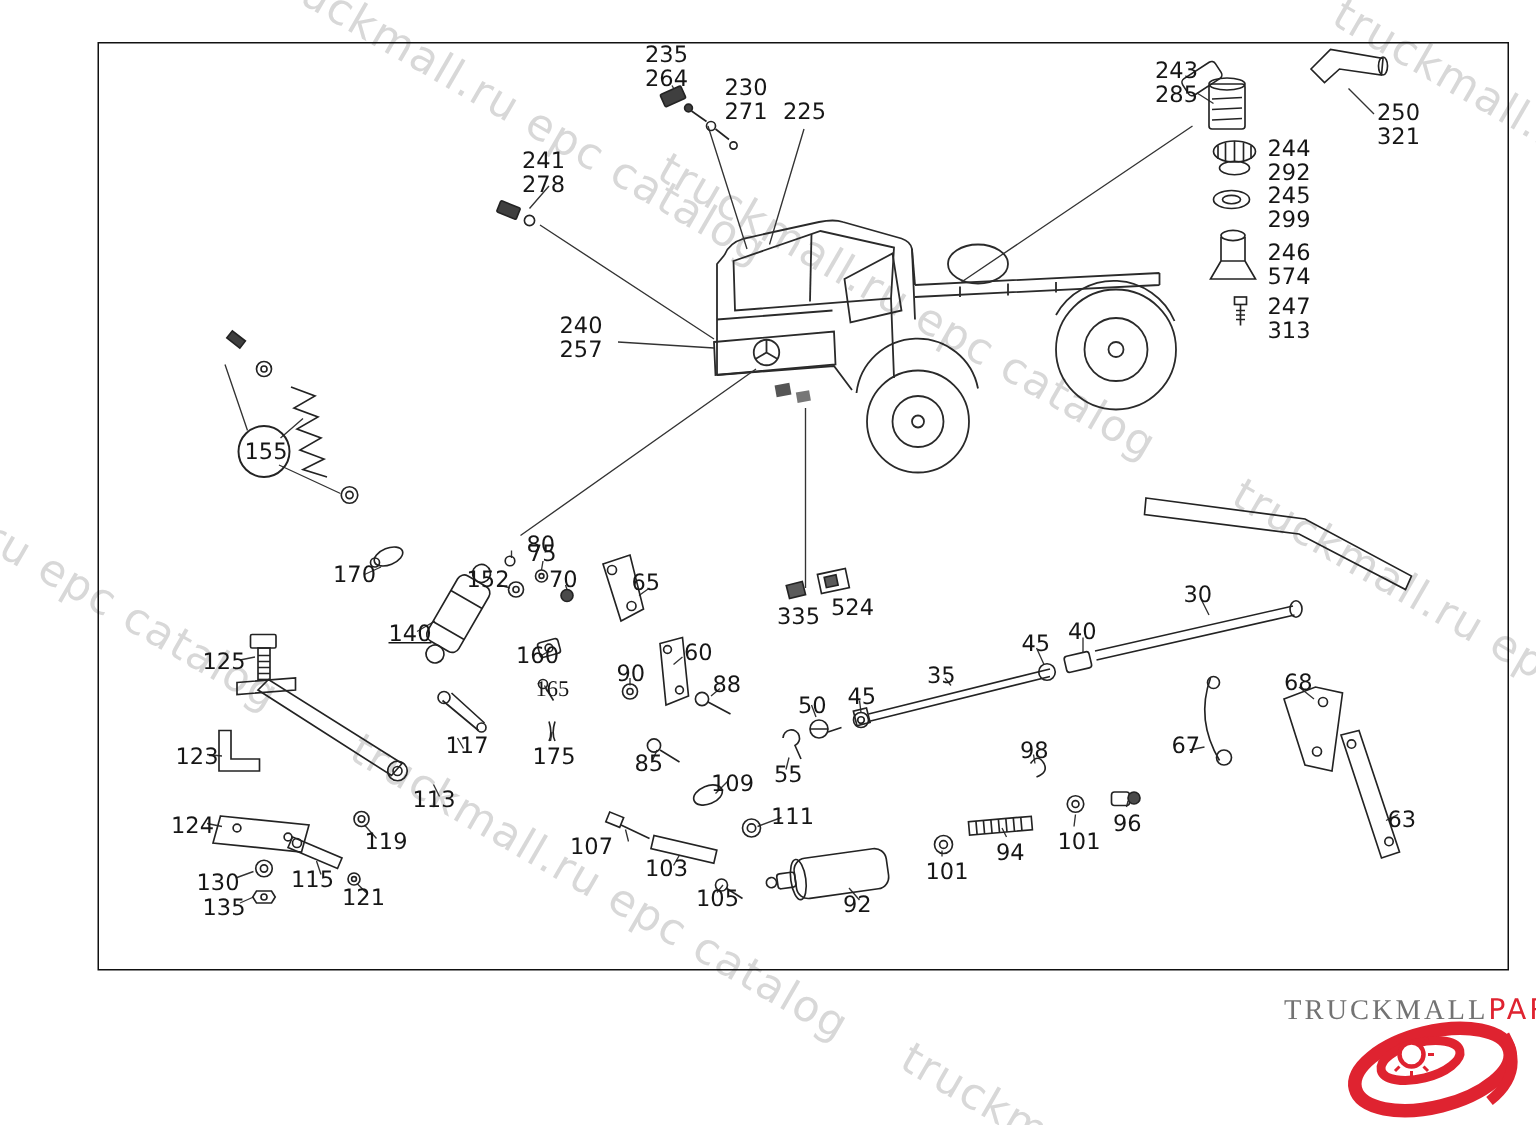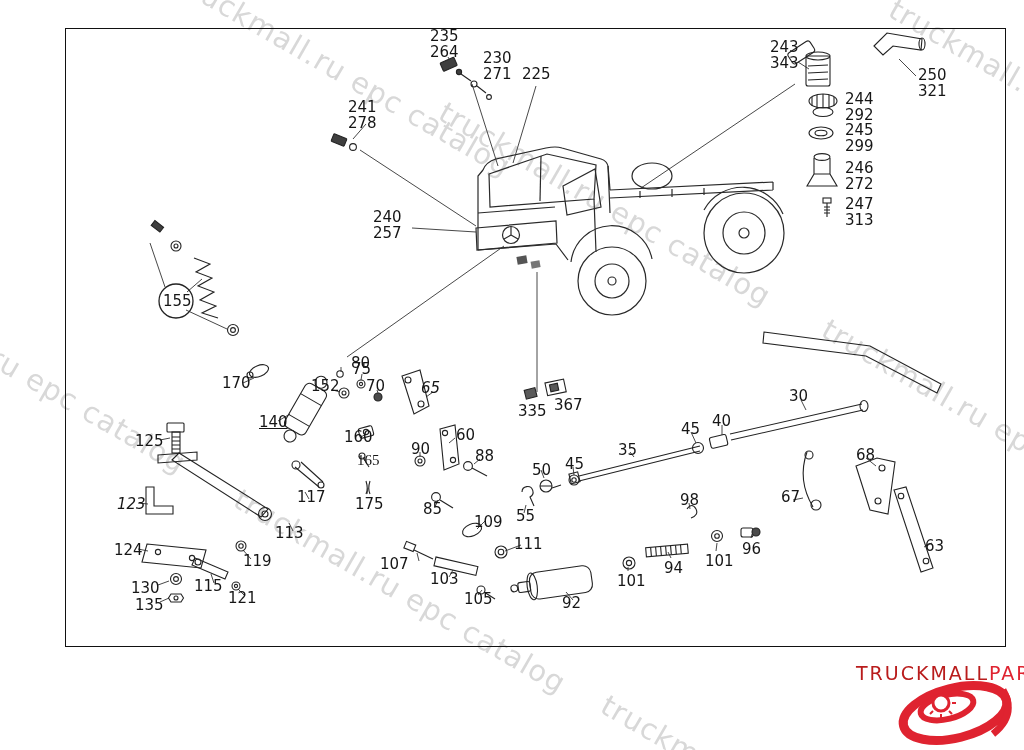--- a/index.html
+++ b/index.html
@@ -266,58 +266,58 @@
 
   <div class="labels-layer">
       <div class="part-label" style="left: 430px; top: 28px;">235</div>
       <div class="part-label" style="left: 430px; top: 44px;">264</div>
       <div class="part-label" style="left: 483px; top: 50px;">230</div>
       <div class="part-label" style="left: 483px; top: 66px;">271</div>
       <div class="part-label" style="left: 522px; top: 66px;">225</div>
       <div class="part-label" style="left: 348px; top: 99px;">241</div>
       <div class="part-label" style="left: 348px; top: 115px;">278</div>
       <div class="part-label" style="left: 770px; top: 39px;">243</div>
-      <div class="part-label" style="left: 770px; top: 55px;">343</div>
+      <div class="part-label" style="left: 770px; top: 55px;">285</div>
       <div class="part-label" style="left: 918px; top: 67px;">250</div>
       <div class="part-label" style="left: 918px; top: 83px;">321</div>
       <div class="part-label" style="left: 845px; top: 91px;">244</div>
       <div class="part-label" style="left: 845px; top: 107px;">292</div>
       <div class="part-label" style="left: 845px; top: 122px;">245</div>
       <div class="part-label" style="left: 845px; top: 138px;">299</div>
       <div class="part-label" style="left: 845px; top: 160px;">246</div>
-      <div class="part-label" style="left: 845px; top: 176px;">272</div>
+      <div class="part-label" style="left: 845px; top: 176px;">574</div>
       <div class="part-label" style="left: 845px; top: 196px;">247</div>
       <div class="part-label" style="left: 845px; top: 212px;">313</div>
       <div class="part-label" style="left: 373px; top: 209px;">240</div>
       <div class="part-label" style="left: 373px; top: 225px;">257</div>
       <div class="part-label" style="left: 163px; top: 293px;">155</div>
       <div class="part-label" style="left: 331px; top: 355px; margin-left: 20px;">80</div>
       <div class="part-label" style="left: 352px; top: 361px;">75</div>
       <div class="part-label" style="left: 222px; top: 375px;">170</div>
       <div class="part-label" style="left: 311px; top: 378px;">152</div>
       <div class="part-label" style="left: 366px; top: 378px; text-align: center;">70</div>
-      <div class="part-label" style="left: 421px; top: 380px; font-style: italic;">65</div>
+      <div class="part-label" style="left: 421px; top: 380px;">65</div>
       <div class="part-label" style="left: 518px; top: 403px;">335</div>
-      <div class="part-label" style="left: 554px; top: 397px;">367</div>
+      <div class="part-label" style="left: 554px; top: 397px;">524</div>
       <div class="part-label" style="left: 789px; top: 388px;">30</div>
       <div class="part-label" style="left: 259px; top: 414px; text-decoration: underline;">140</div>
       <div class="part-label" style="left: 344px; top: 429px;">160</div>
       <div class="part-label" style="left: 456px; top: 427px;">60</div>
       <div class="part-label" style="left: 681px; top: 421px;">45</div>
       <div class="part-label" style="left: 712px; top: 413px;">40</div>
       <div class="part-label" style="left: 618px; top: 442px;">35</div>
       <div class="part-label" style="left: 135px; top: 433px;">125</div>
       <div class="part-label" style="left: 357px; top: 452px; font-family: Liberation Serif, serif;">165</div>
       <div class="part-label" style="left: 411px; top: 441px;">90</div>
       <div class="part-label" style="left: 475px; top: 448px;">88</div>
       <div class="part-label" style="left: 532px; top: 462px;">50</div>
       <div class="part-label" style="left: 565px; top: 456px;">45</div>
       <div class="part-label" style="left: 856px; top: 447px;">68</div>
       <div class="part-label" style="left: 297px; top: 489px;">117</div>
-      <div class="part-label" style="left: 117px; top: 496px; font-style: italic;">123</div>
+      <div class="part-label" style="left: 117px; top: 496px;">123</div>
       <div class="part-label" style="left: 355px; top: 496px;">175</div>
       <div class="part-label" style="left: 423px; top: 501px;">85</div>
       <div class="part-label" style="left: 516px; top: 508px;">55</div>
       <div class="part-label" style="left: 680px; top: 492px; text-align: center;">98</div>
       <div class="part-label" style="left: 781px; top: 489px;">67</div>
       <div class="part-label" style="left: 275px; top: 525px;">113</div>
       <div class="part-label" style="left: 474px; top: 514px;">109</div>
       <div class="part-label" style="left: 114px; top: 542px;">124</div>
       <div class="part-label" style="left: 514px; top: 536px;">111</div>
       <div class="part-label" style="left: 742px; top: 541px; text-align: center;">96</div>
@@ -330,16 +330,16 @@
       <div class="part-label" style="left: 194px; top: 578px;">115</div>
       <div class="part-label" style="left: 430px; top: 571px;">103</div>
       <div class="part-label" style="left: 131px; top: 580px;">130</div>
       <div class="part-label" style="left: 228px; top: 590px;">121</div>
       <div class="part-label" style="left: 135px; top: 597px;">135</div>
       <div class="part-label" style="left: 464px; top: 591px;">105</div>
       <div class="part-label" style="left: 562px; top: 595px;">92</div>
     </div>
 
   <div class="brand">
-    <span class="gray" style="color: #b91c1c;">TRUCKMALL</span><span class="red" style="color: rgb(223, 35, 48);">PARTS</span>
+    <span class="gray" style="color: #737373; font-family: Liberation Serif, serif;">TRUCKMALL</span><span class="red" style="color: rgb(223, 35, 48);">PARTS</span>
   </div>
 
 </div>
 
 </body></html>

